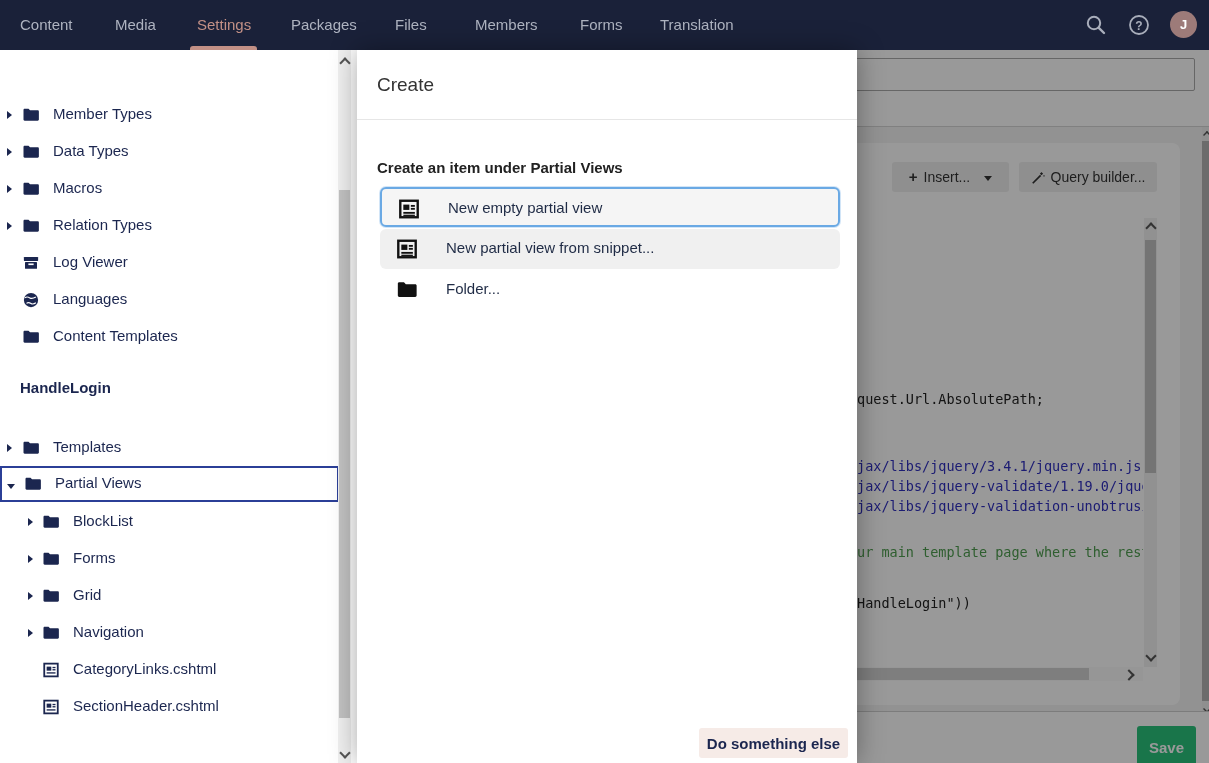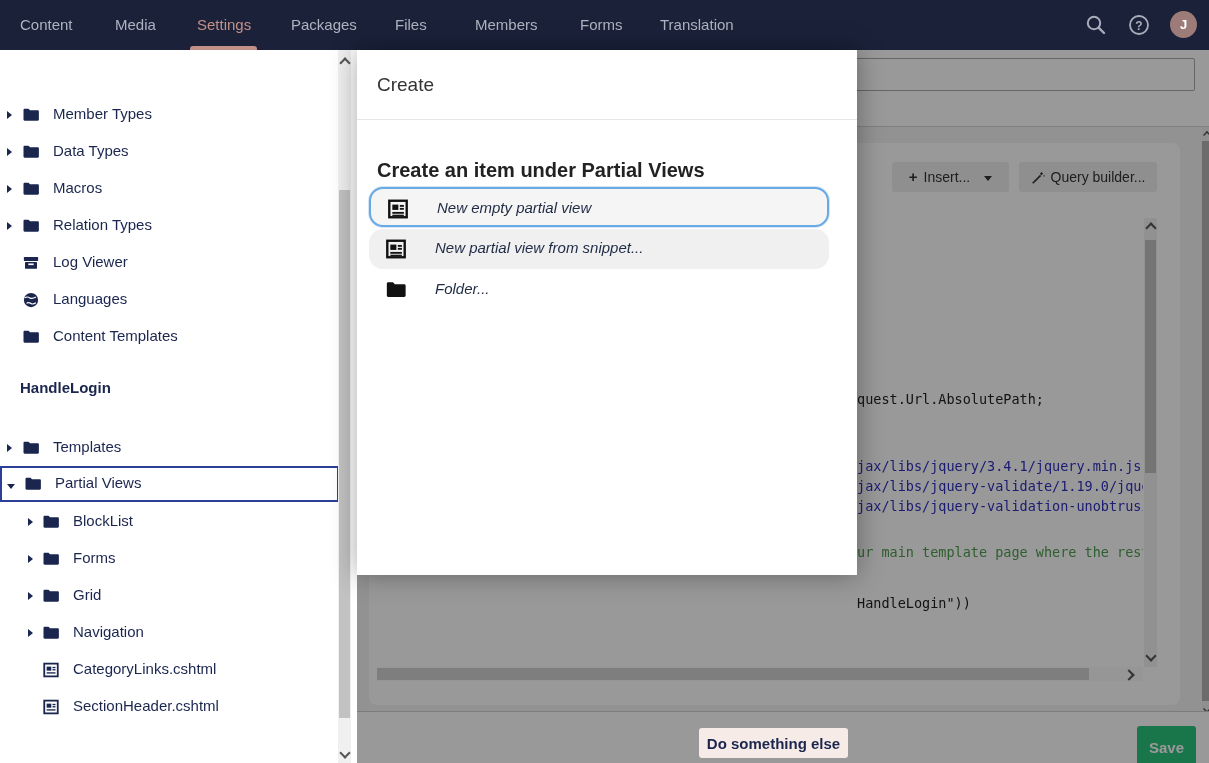--- a/index.html
+++ b/index.html
@@ -65,26 +65,26 @@
   #ed-hsb-thumb{position:absolute;left:0;top:1px;width:712px;height:12px;background:#d2d2d2;}
   #pg-sb{position:absolute;left:845px;top:77px;width:7px;height:588px;background:#efefef;}
   #pg-sb-thumb{position:absolute;left:0;top:14px;width:7px;height:560px;background:#b5b5b5;}
   #bg-footer{position:absolute;left:0;top:661px;width:852px;height:52px;background:#fff;border-top:1px solid #cfcfcf;box-sizing:border-box;}
   #save-btn{position:absolute;left:780px;top:676px;width:59px;height:43px;background:#2bc37c;
             border:none;border-radius:3px;color:#fff;font-size:15px;font-weight:bold;
             font-family:Liberation Sans, sans-serif;cursor:pointer;}
   
   #overlay{position:absolute;left:357px;top:50px;width:852px;height:713px;background:rgba(0,0,0,0.40);}
   
-  #modal{position:absolute;left:357px;top:50px;width:500px;height:525px;background:#fff;
+  #modal{position:absolute;left:357px;top:50px;width:500px;height:713px;background:#fff;
          box-shadow:0 0 25px rgba(0,0,0,0.35);}
   #modal-title{position:absolute;left:20px;top:24px;font-size:19px;color:#333;}
   #modal-divider{position:absolute;left:0;top:69px;width:500px;height:1px;background:#e6e6e6;}
-  #modal-subtitle{position:absolute;left:20px;top:109px;font-size:20px;font-weight:bold;color:#222;}
-  .opt{position:absolute;left:12px;width:460px;height:40px;border-radius:14px;cursor:pointer;box-sizing:border-box;font-style:italic;}
+  #modal-subtitle{position:absolute;left:20px;top:109px;font-size:15px;font-weight:bold;color:#222;}
+  .opt{position:absolute;left:23px;width:460px;height:40px;border-radius:6px;cursor:pointer;box-sizing:border-box;}
   #opt-0{top:137px;background:#f5f5f5;border:2px solid #6aa9e4;box-shadow:0 0 0 1px rgba(106,169,228,0.3);}
   #opt-1{top:179px;background:#f0f0f0;}
   #opt-2{top:220px;background:#fff;}
   .oicon{position:absolute;left:16px;top:9px;width:22px;height:22px;}
   .oicon svg{width:22px;height:22px;display:block;}
   .olabel{position:absolute;left:66px;top:10px;font-size:15px;color:#1f2b45;white-space:nowrap;}
   #modal-else-btn{position:absolute;left:342px;top:678px;width:149px;height:30px;background:#f6ebe7;
                   border:none;border-radius:3px;font-size:15px;font-weight:bold;color:#1b264f;
                   font-family:"Liberation Sans",sans-serif;cursor:pointer;}
 </style>

